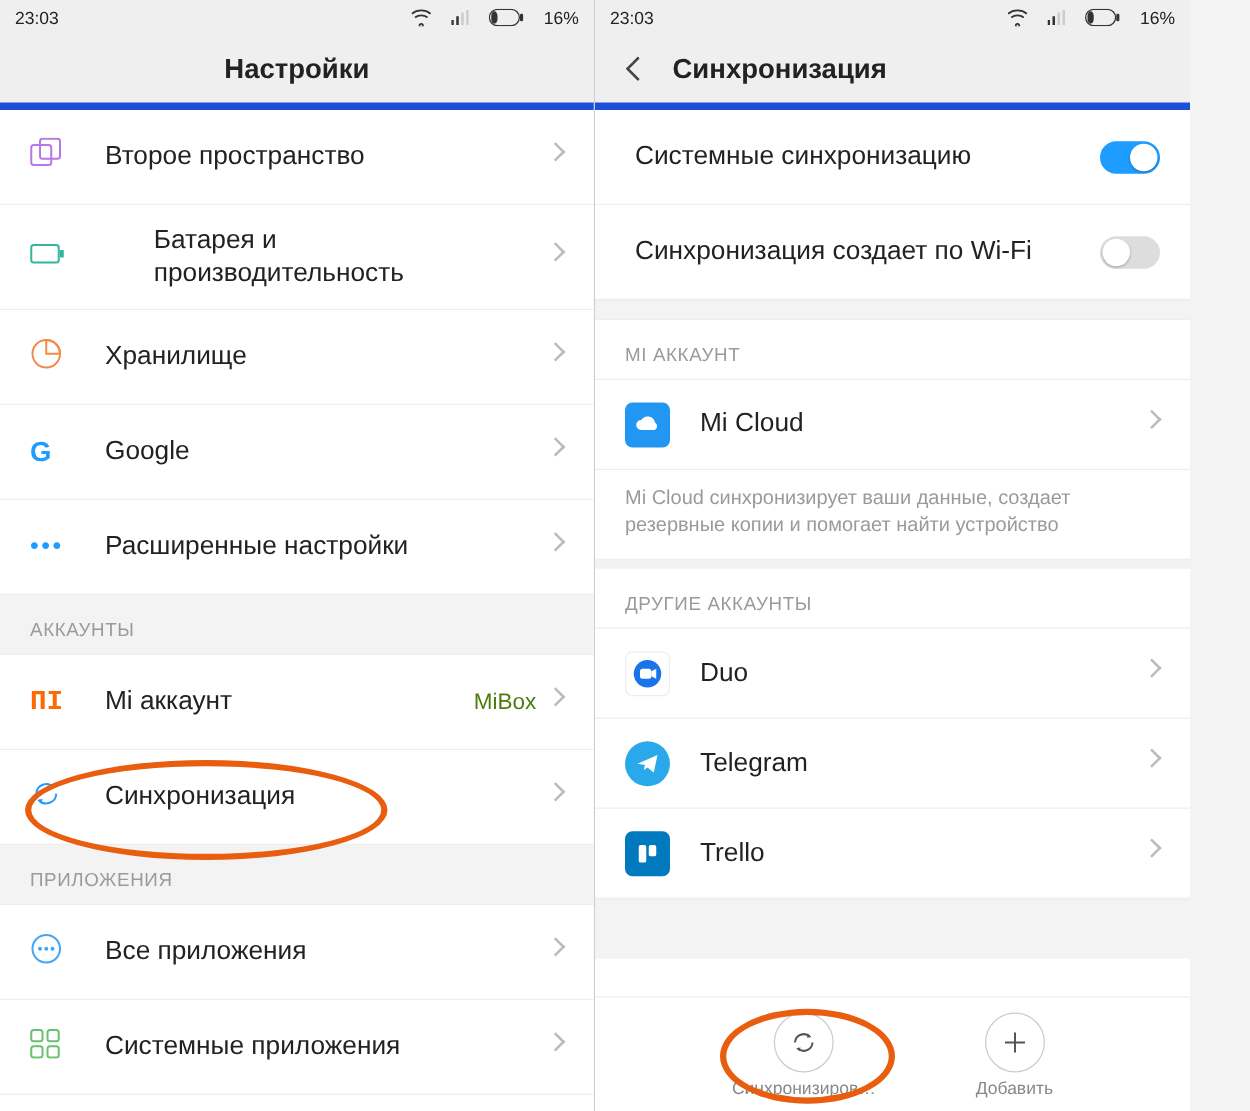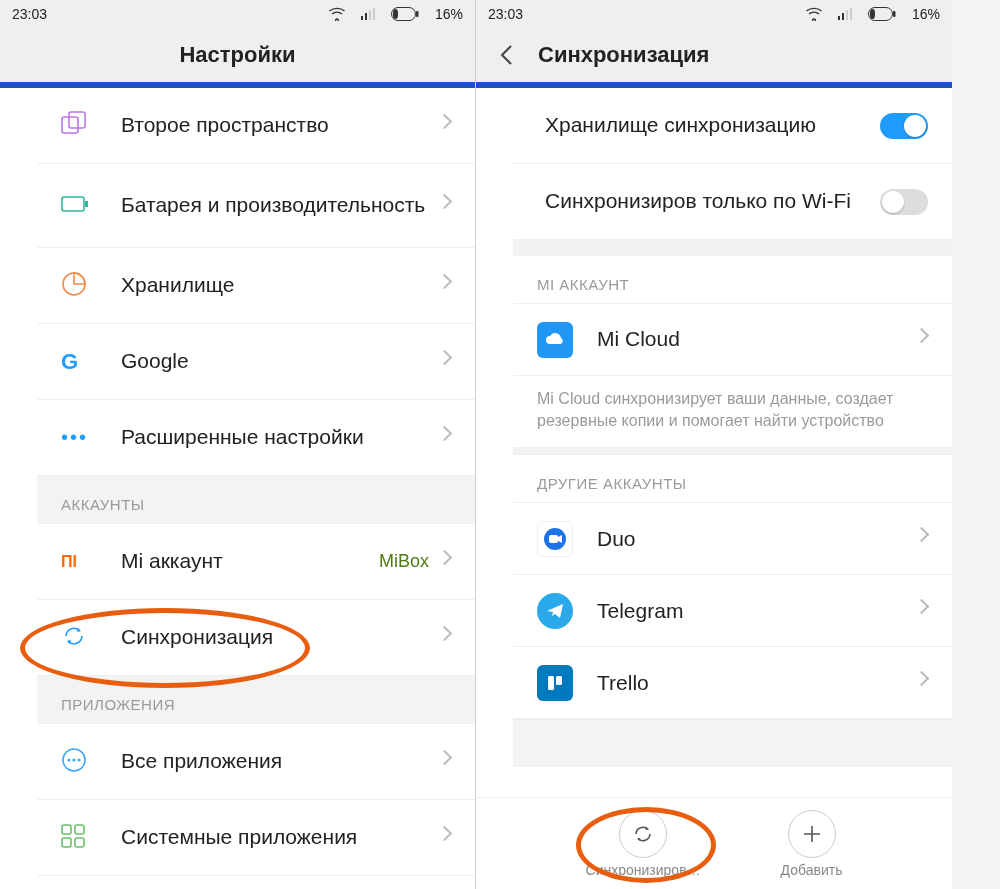--- a/index.html
+++ b/index.html
@@ -48,30 +48,30 @@
   .header .title {
     font-size: 22px;
     font-weight: 600;
     color: #222;
   }
   .header.with-back { justify-content: flex-start; padding-left: 16px; }
   .header.with-back .title { margin-left: 18px; }
   .back-arrow { width: 28px; height: 28px; display: flex; align-items: center; justify-content: center; }
 
   
-  .list { flex: 1 1 auto; overflow: hidden; background: #fff; margin-left: 37px; }
+  .list { flex: 1 1 auto; overflow: hidden; background: #fff; }
   .row {
     display: flex;
     align-items: center;
     padding: 0 24px;
     min-height: 76px;
     border-bottom: 1px solid #eee;
     position: relative;
   }
-  .row.tall { min-height: 84px; }
+  .row.tall { min-height: 84px; gap: 39px; }
   .row.short { min-height: 72px; }
   .row .icon-slot {
     width: 60px;
     display: flex;
     align-items: center;
     justify-content: flex-start;
   }
   .row .label {
     flex: 1;
     font-size: 21px;
@@ -250,21 +250,21 @@
           <span style="color:#1e9cff;font-size:20px;letter-spacing:2px;">•••</span>
         </div>
       <div class="label">Расширенные настройки</div>
       <div class="chev chev-icon"></div>
     </div>
 
     <div class="section-title">АККАУНТЫ</div>
 
     <div class="row">
       <div class="icon-slot">
-          <span style="color:#ff6a00;font-weight:700;font-size:16px;">ΠΙ</span>
+          <span style="color:#ff6a00;font-weight:700;font-size:22px;font-family:Liberation Mono, monospace;">ΠΙ</span>
         </div>
       <div class="label">Mi аккаунт</div>
       <div class="value">MiBox</div>
       <div class="chev chev-icon"></div>
     </div>
 
     <div class="row">
       <div class="icon-slot">
           <span>
         <svg width="26" height="26" viewBox="0 0 26 26">
@@ -349,29 +349,29 @@
           <path d="M12 2 L3 11 L12 20" fill="none" stroke="#444" stroke-width="2"></path>
         </svg>
     </div>
     <span class="title">Синхронизация</span>
   </div>
 
   <div class="list">
 
     <div class="row no-icon">
       <div class="icon-slot"></div>
-      <div class="label">Хранилище синхронизацию</div>
+      <div class="label">Системные синхронизацию</div>
       <div class="toggle on">
           <div class="knob"></div>
         </div>
     </div>
 
     <div class="row no-icon">
       <div class="icon-slot"></div>
-      <div class="label">Синхронизиров только по Wi-Fi</div>
+      <div class="label">Синхронизация создает по Wi-Fi</div>
       <div class="toggle off">
           <div class="knob"></div>
         </div>
     </div>
 
     <div class="sep"></div>
     <div class="section-title inline">MI АККАУНТ</div>
 
     <div class="row short">
       <div class="icon-slot">

